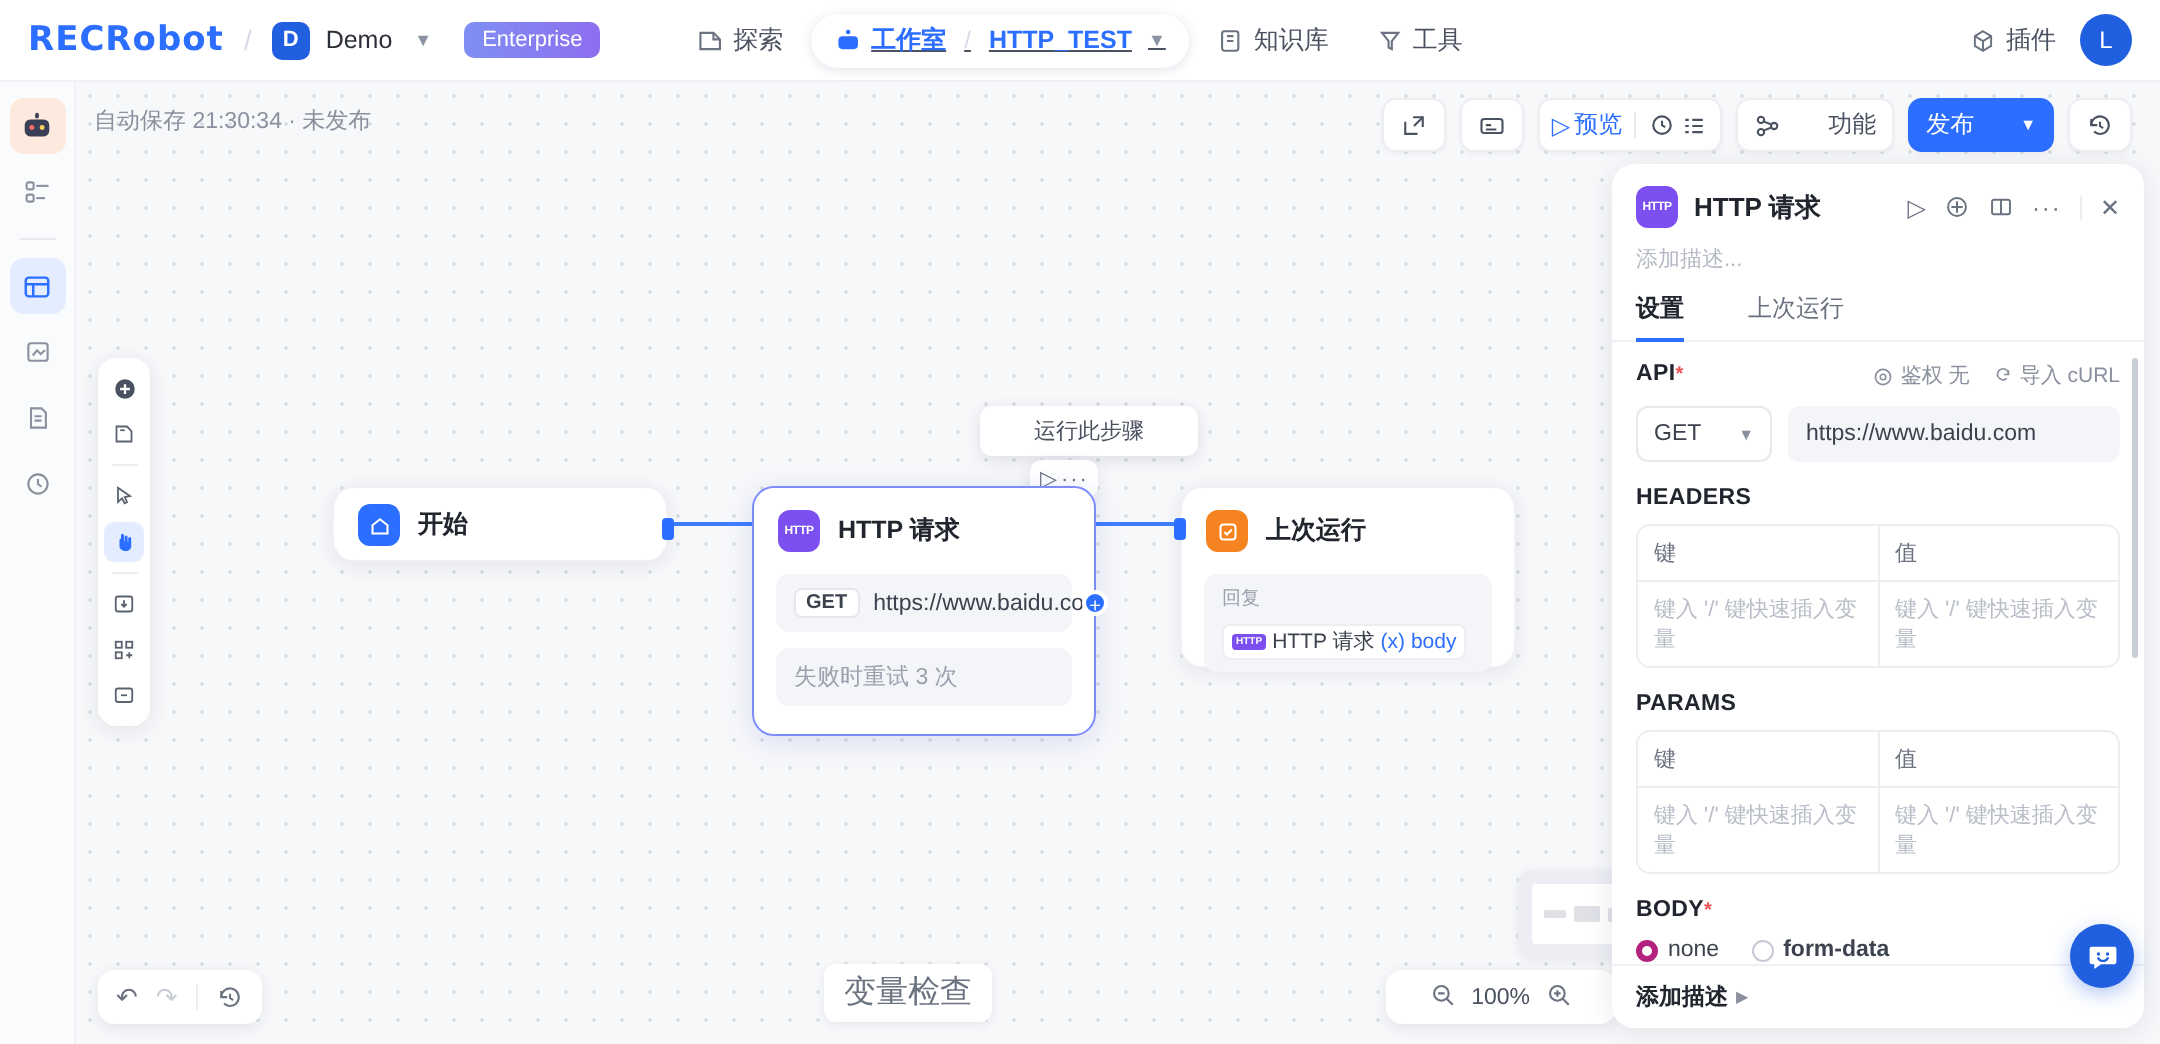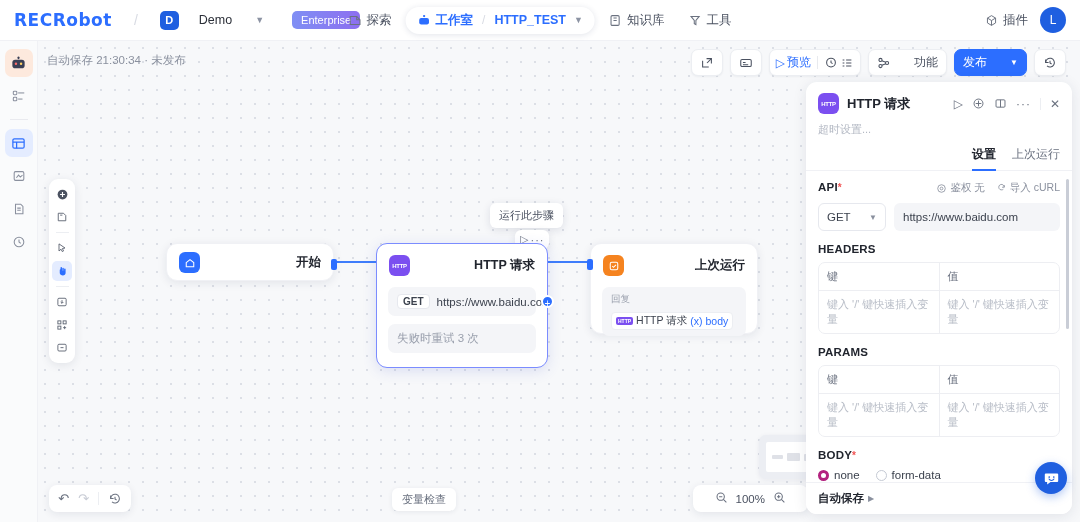--- a/index.html
+++ b/index.html
@@ -10,21 +10,21 @@
     -webkit-font-smoothing: antialiased;
   }
   .app { position: relative; width: 1080px; height: 522px; }
 
   
   .topbar {
     position: absolute; left: 0; top: 0; width: 1080px; height: 41px;
     background: #fff; display: flex; align-items: center;
     border-bottom: 1px solid #f0f1f5; z-index: 40;
   }
-  .brand { display: flex; align-items: center; margin-left: 14px; gap: 20px; }
+  .brand { display: flex; align-items: center; margin-left: 14px; gap: 8px; }
   .brand-logo {
     font-size: 17px; font-weight: bold; letter-spacing: .5px;
     color: #2c6eff; font-family: "DejaVu Sans", sans-serif;
   }
   .brand-slash { color: #d8dbe3; font-size: 14px; margin: 0 2px; }
   .ws-badge {
     width: 19px; height: 19px; border-radius: 5px; background: #1f5fe0;
     color: #fff; font-size: 11px; font-weight: bold;
     display: flex; align-items: center; justify-content: center;
   }
@@ -39,20 +39,21 @@
     position: absolute; left: 50%; transform: translateX(-50%);
     display: flex; align-items: center; gap: 4px;
   }
   .tc-item {
     display: flex; align-items: center; gap: 5px; font-size: 12.5px;
     color: #4a5160; padding: 6px 10px; border-radius: 16px;
   }
   .tc-item.active {
     background: #fff; box-shadow: 0 1px 6px rgba(30,45,90,.13);
     padding: 5px 12px;
+    text-decoration: underline;
   }
   .tc-blue { color: #2c6eff; font-weight: bold; }
   .tc-sep { color: #d8dbe3; margin: 0 4px; font-size: 12px; }
   .top-right {
     position: absolute; right: 14px; display: flex; align-items: center; gap: 12px;
   }
   .tr-item { display: flex; align-items: center; gap: 5px; font-size: 12.5px; color: #4a5160; }
   .avatar {
     width: 26px; height: 26px; border-radius: 50%; background: #1f5fe0;
     color: #fff; font-size: 12px; display: flex; align-items: center; justify-content: center;
@@ -111,21 +112,21 @@
   }
   .ntool-b.act { background: #e4ecff; }
   .ntool-div { width: 13px; height: 1px; background: #eceef2; margin: 2px 0; }
 
   
   .node {
     position: absolute; background: #fff; border-radius: 11px;
     box-shadow: 0 2px 10px rgba(25,35,70,.09); border: 1px solid #f0f1f5;
   }
   .node.sel { border: 1.5px solid #7b8cff; box-shadow: 0 3px 14px rgba(70,90,200,.16); }
-  .node-head { display: flex; align-items: center; gap: 9px; padding: 11px 12px; justify-content: space-between; }
+  .node-head { display: flex; align-items: center; gap: 9px; padding: 11px 12px; }
   .node-ico {
     width: 21px; height: 21px; border-radius: 6px; display: flex;
     align-items: center; justify-content: center; color: #fff; font-size: 9px;
   }
   .ic-start { background: #2c6eff; }
   .ic-http { background: #7b4ff0; font-size: 6px; font-weight: bold; letter-spacing: -.3px; }
   .ic-reply { background: #f5831f; }
   .node-title { font-size: 12.5px; font-weight: bold; color: #21252e; }
   .node-row {
     margin: 0 11px 8px; background: #f4f5f8; border-radius: 7px;
@@ -150,41 +151,41 @@
 
   .port {
     position: absolute; width: 13px; height: 13px; border-radius: 50%;
     background: #2c6eff; color: #fff; font-size: 10px; line-height: 13px;
     text-align: center; border: 2px solid #fff;
   }
   .port.small { width: 6px; height: 11px; border-radius: 2px; background: #2c6eff; border: none; }
   .edge { position: absolute; height: 1.5px; background: #3f7dfb; }
 
   .tip {
-    position: absolute; background: #fff; border-radius: 6px; padding: 5px 9px;
+    position: absolute; background: #fff; border-radius: 6px; padding: 5px 27px;
     font-size: 11px; color: #4a5160; box-shadow: 0 2px 8px rgba(25,35,70,.12);
   }
   .nbtns {
     position: absolute; display: flex; align-items: center; gap: 2px;
     background: #fff; border-radius: 6px; padding: 3px 5px;
     box-shadow: 0 2px 8px rgba(25,35,70,.10); font-size: 11px; color: #6b7280;
   }
 
   
   .undo-bar {
     position: absolute; left: 11px; bottom: 10px; height: 27px;
     background: #fff; border-radius: 8px; box-shadow: 0 2px 8px rgba(25,35,70,.09);
     display: flex; align-items: center; padding: 0 9px; gap: 9px;
     color: #6b7280; font-size: 13px;
   }
   .undo-bar .dis { color: #c9cdd6; }
   .undo-bar .vs { width: 1px; height: 13px; background: #eceef2; }
   .varchk {
-    position: absolute; left: 354px; bottom: 11px; background: #fff;
-    border-radius: 6px; padding: 4px 10px; font-size: 11px; color: #6b7280;
+    position: absolute; left: 374px; bottom: 11px; background: #fff;
+    border-radius: 6px; padding: 4px 10px; font-size: 16px; color: #6b7280;
     box-shadow: 0 1px 5px rgba(25,35,70,.08);
   }
   .zoombar {
     position: absolute; right: 272px; bottom: 10px; height: 27px; background: #fff;
     border-radius: 8px; box-shadow: 0 2px 8px rgba(25,35,70,.09);
     display: flex; align-items: center; gap: 8px; padding: 0 22px;
     font-size: 11.5px; color: #4a5160;
   }
   .zoombar .zi { color: #6b7280; font-size: 12px; }
   .minimap {
@@ -200,21 +201,21 @@
   .panel {
     position: absolute; right: 8px; top: 82px; width: 266px; height: 432px;
     background: #fff; border-radius: 11px; box-shadow: 0 2px 14px rgba(25,35,70,.10);
     z-index: 30; overflow: hidden;
   }
   .p-head { display: flex; align-items: center; padding: 11px 12px 8px; gap: 8px; }
   .p-title { font-size: 13px; font-weight: bold; color: #21252e; flex: 1; }
   .p-acts { display: flex; align-items: center; gap: 9px; color: #6b7280; font-size: 12px; }
   .p-acts .vs { width: 1px; height: 12px; background: #eceef2; }
   .p-desc { padding: 0 12px 9px; font-size: 11px; color: #b4b9c4; }
-  .p-tabs { display: flex; gap: 16px; padding: 0 12px; border-bottom: 1px solid #f0f1f5; justify-content: flex-end; }
+  .p-tabs { display: flex; gap: 32px; padding: 0 12px; border-bottom: 1px solid #f0f1f5; }
   .p-tab { font-size: 12px; color: #6b7280; padding-bottom: 7px; position: relative; }
   .p-tab.on { color: #21252e; font-weight: bold; }
   .p-tab.on:after {
     content: ""; position: absolute; left: 0; right: 0; bottom: -1px; height: 2px; background: #2c6eff;
   }
   .p-body { padding: 10px 12px 0; height: 370px; overflow: hidden; position: relative; }
   .sec-label { font-size: 11.5px; font-weight: bold; color: #21252e; letter-spacing: .2px; }
   .req { color: #f05252; font-size: 10px; }
   .row-between { display: flex; align-items: flex-start; justify-content: space-between; }
   .mini-act { font-size: 10.5px; color: #8a909e; display: inline-flex; align-items: center; gap: 3px; }
@@ -589,21 +590,21 @@
             <rect x="2.5" y="3.5" width="11" height="9" rx="1.2"></rect>
               <path d="M8 3.5v9"></path>
           </svg>
         </span>
         <span class="ico" style="letter-spacing:1px;">···</span>
         <span class="vs"></span>
         <span class="ico">✕</span>
       </span>
     </div>
 
-    <div class="p-desc">超时设置...</div>
+    <div class="p-desc">添加描述...</div>
 
     <div class="p-tabs">
       <div class="p-tab on">设置</div>
       <div class="p-tab">上次运行</div>
     </div>
 
     <div class="p-body">
       <div class="p-scroll"></div>
 
       <div class="row-between">
@@ -664,21 +665,21 @@
 
       <div class="sec-label">
         <span>BODY</span><span class="req">*</span>
       </div>
 
       <div class="radio-line">
         <label class="radio">
           <span class="rdot on"></span>
           <span>none</span>
         </label>
-        <label class="radio" style="margin-left:8px;">
+        <label class="radio" style="margin-left:8px;font-weight:bold;">
           <span class="rdot"></span>
           <span>form-data</span>
         </label>
       </div>
 
       <div class="radio-line">
         <label class="radio">
           <span class="rdot"></span>
           <span>x-www-form-urlencoded</span>
         </label>
@@ -688,21 +689,21 @@
         </label>
         <label class="radio" style="margin-left:6px;">
           <span class="rdot"></span>
           <span>raw</span>
         </label>
       </div>
 
     </div>
 
     <div class="p-foot">
-      <span>自动保存</span>
+      <span>添加描述</span>
       <span style="font-size:8px;color:#8a909e;">▶</span>
     </div>
   </div>
 
   <div class="fab">
     <svg width="17" height="17" viewBox="0 0 18 18" fill="#fff">
       <path d="M3 3.6h12a1.1 1.1 0 0 1 1.1 1.1v7a1.1 1.1 0 0 1-1.1 1.1H8l-3.6 2.6v-2.6H3a1.1 1.1 0 0 1-1.1-1.1v-7A1.1 1.1 0 0 1 3 3.6z"></path>
       <circle cx="6.6" cy="7.4" r=".9" fill="#1f5fe0"></circle>
       <circle cx="11.4" cy="7.4" r=".9" fill="#1f5fe0"></circle>
       <path d="M6.4 9.6a3 3 0 0 0 5.2 0" stroke="#1f5fe0" stroke-width="1.1" fill="none" stroke-linecap="round"></path>

